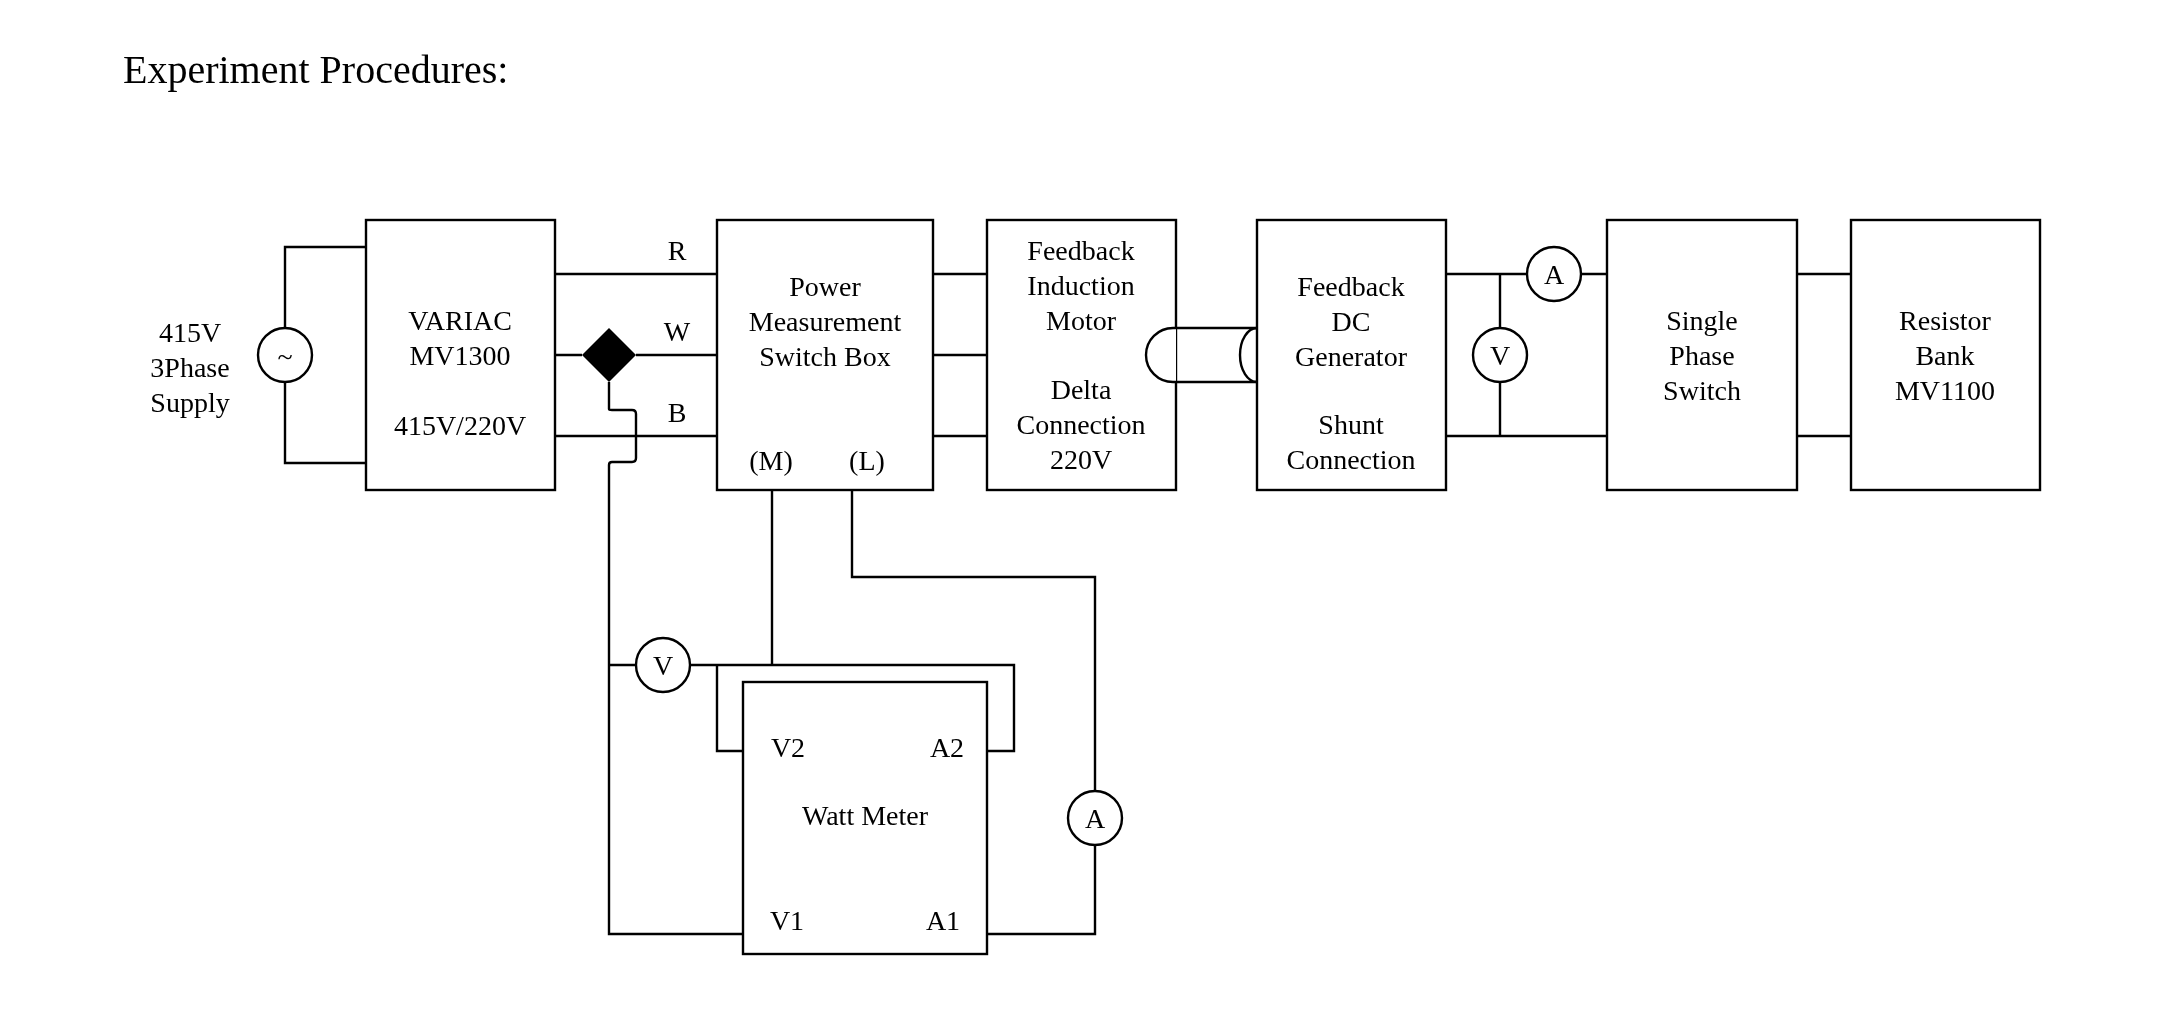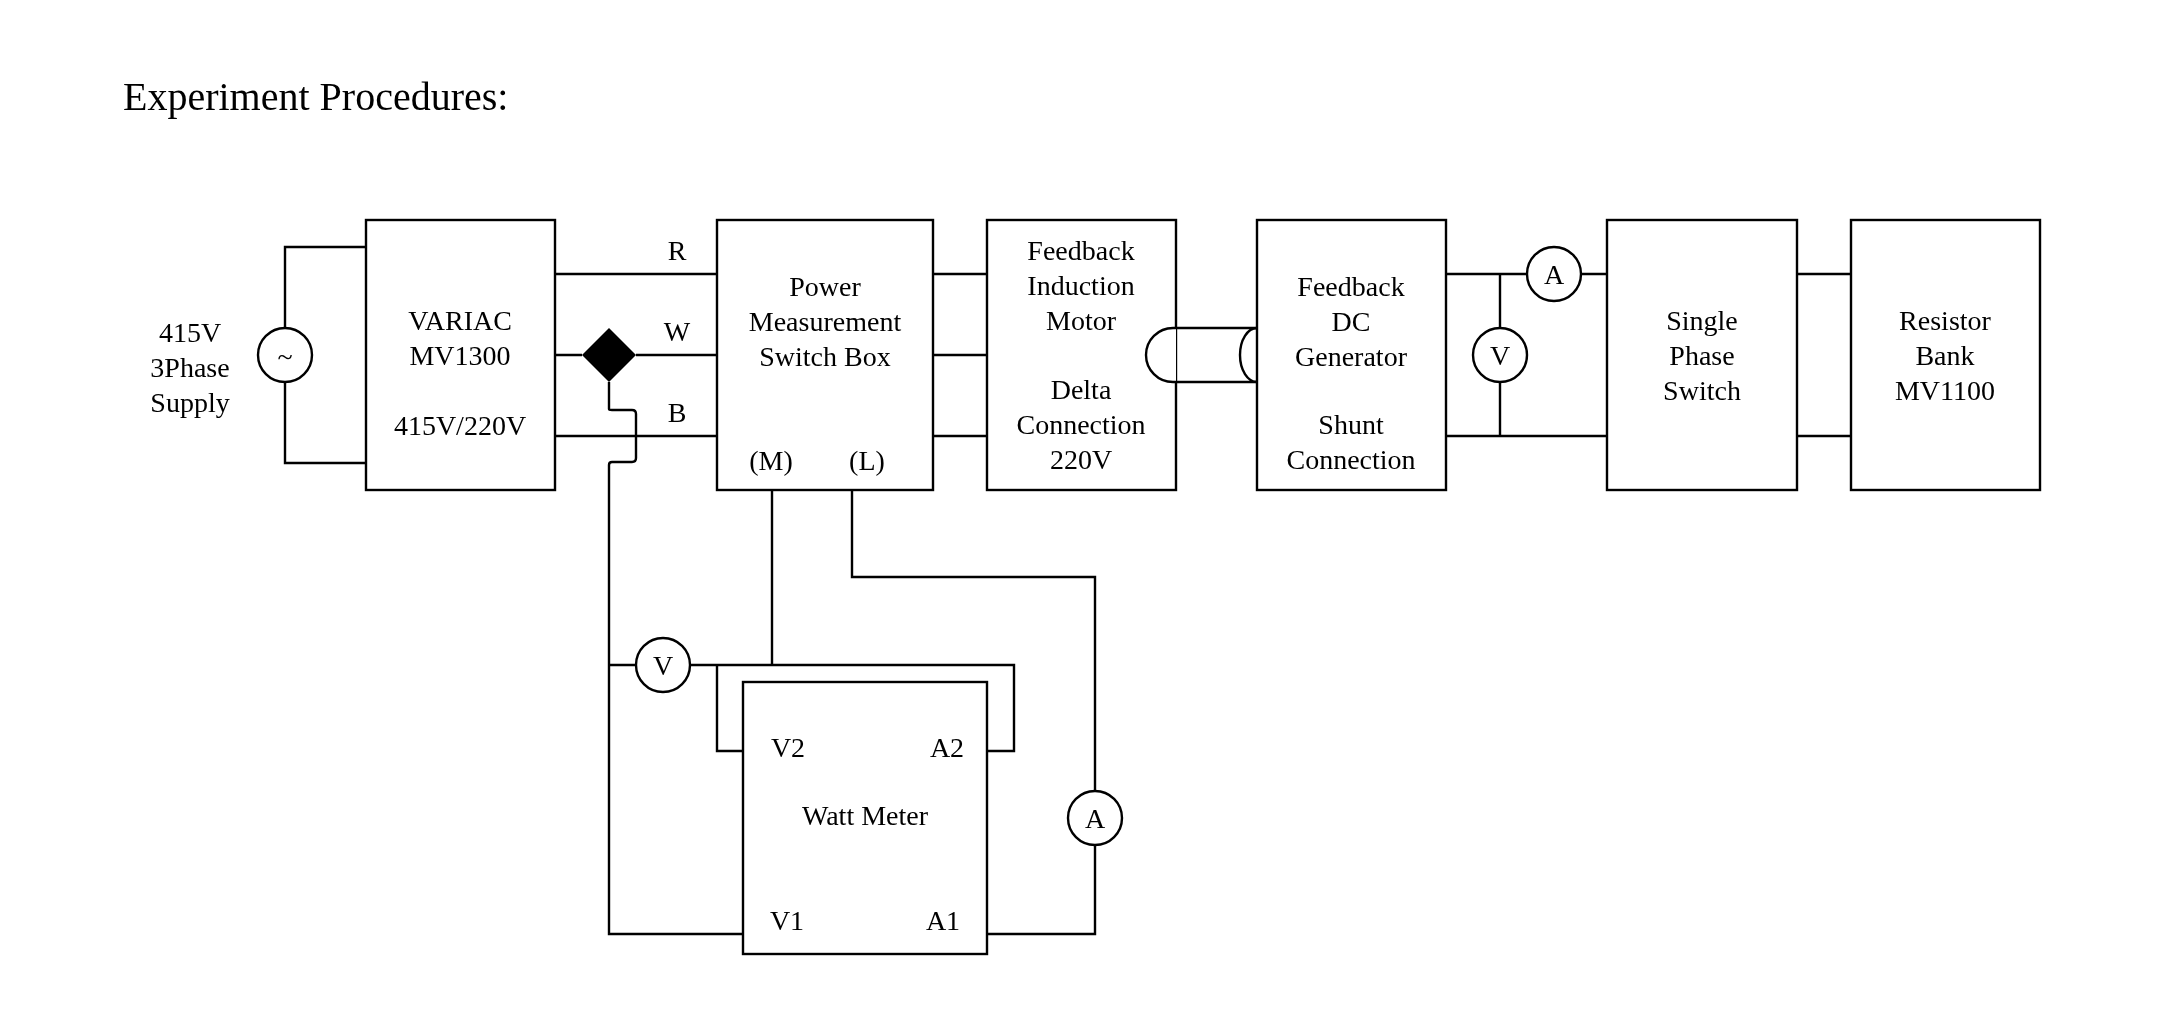--- a/index.html
+++ b/index.html
@@ -1,18 +1,18 @@
 <!DOCTYPE html>
 <html><head>
 <meta charset="utf-8">
 <style>
   html, body { margin: 0; padding: 0; background: #ffffff; }
   body { width: 2172px; height: 1021px; position: relative; overflow: hidden;
          font-family: "Liberation Serif", "DejaVu Serif", serif; color: #000; }
-  .title { position: absolute; left: 123px; top: 50px; font-size: 40px; line-height: 1; margin-top: 27px; }
+  .title { position: absolute; left: 123px; top: 50px; font-size: 40px; line-height: 1; }
   svg { position: absolute; left: 0; top: 0; }
   svg text { font-family: "Liberation Serif", "DejaVu Serif", serif; font-size: 28px; fill: #000; }
   .wire { stroke: #000; stroke-width: 2.4; fill: none; }
   .box { stroke: #000; stroke-width: 2.4; fill: #fff; }
   .meter { stroke: #000; stroke-width: 2.4; fill: #fff; }
 </style>
 </head>
 <body>
 
 <div class="title">Experiment Procedures:</div>

